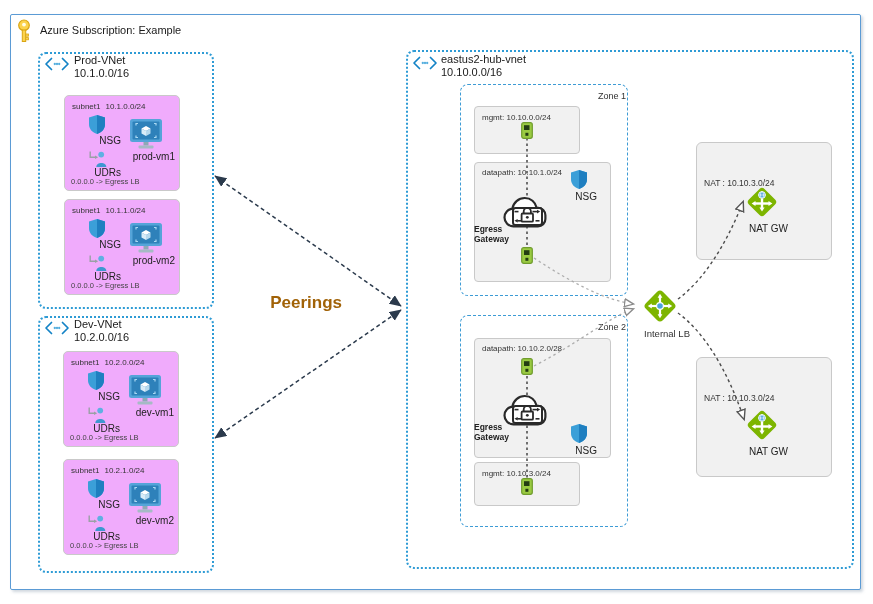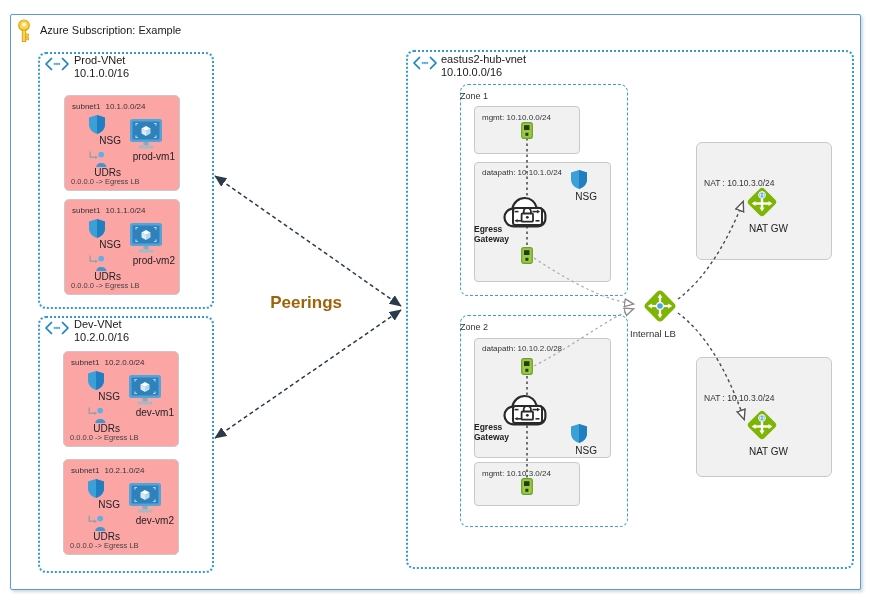--- a/index.html
+++ b/index.html
@@ -1,29 +1,29 @@
 <!DOCTYPE html>
 <html><head>
 <meta charset="utf-8">
 <style>
   html,body{margin:0;padding:0;background:#fff;}
   body{width:873px;height:604px;position:relative;font-family:"Liberation Sans",sans-serif;overflow:hidden;}
   .abs{position:absolute;}
   .frame{left:10px;top:14px;width:849px;height:574px;border:1.6px solid #5b9bd5;border-radius:2px;box-shadow:2px 2px 3px rgba(120,140,160,.35);background:#fff;}
   .vnet-box{border:2px dotted #2e9bd5;border-radius:8px;background:transparent;}
   .zone-box{border:1.6px dashed #3d9bd5;border-radius:8px;}
-  .card{background:#fca5a5;border:1px solid #c9c9c9;border-radius:5px;}
+  .card{background:#f0abfc;border:1px solid #c9c9c9;border-radius:5px;}
   .graybox{background:#f1f1f1;border:1px solid #c9c9c9;border-radius:4px;}
   .natbox{background:#f1f1f1;border:1px solid #c9c9c9;border-radius:6px;}
   .t11{font-size:11px;color:#1a1a1a;line-height:13px;white-space:nowrap;}
   .t8{font-size:8px;color:#333;white-space:nowrap;}
   .t85{font-size:8.5px;color:#333;white-space:nowrap;margin-top:28px;}
   .t7{font-size:7.5px;color:#444;white-space:nowrap;}
   .lbl10{font-size:10px;color:#222;text-align:right;white-space:nowrap;}
-  .zlabel{font-size:9px;color:#333;text-align:left;}
+  .zlabel{font-size:9px;color:#333;text-align:right;}
   .gwlabel{font-size:8.5px;font-weight:bold;color:#222;line-height:10px;z-index:5;}
   .peerlbl{font-size:17px;font-weight:bold;color:#a16207;text-align:right;}
   .subname{margin-right:5px;}
   .ic{position:absolute;z-index:4;}
   #overlay{position:absolute;left:0;top:0;z-index:3;pointer-events:none;}
   .peer{stroke:#2b3a4c;stroke-width:1.5;stroke-dasharray:4 3;fill:none;}
   .vline{stroke:#3a3a3a;stroke-width:1.4;stroke-dasharray:2.5 3;fill:none;}
   .gline{stroke:#adadad;stroke-width:1.3;stroke-dasharray:2.5 3;fill:none;}
   .dline{stroke:#4a4a4a;stroke-width:1.4;stroke-dasharray:3 3;fill:none;}
 </style>

